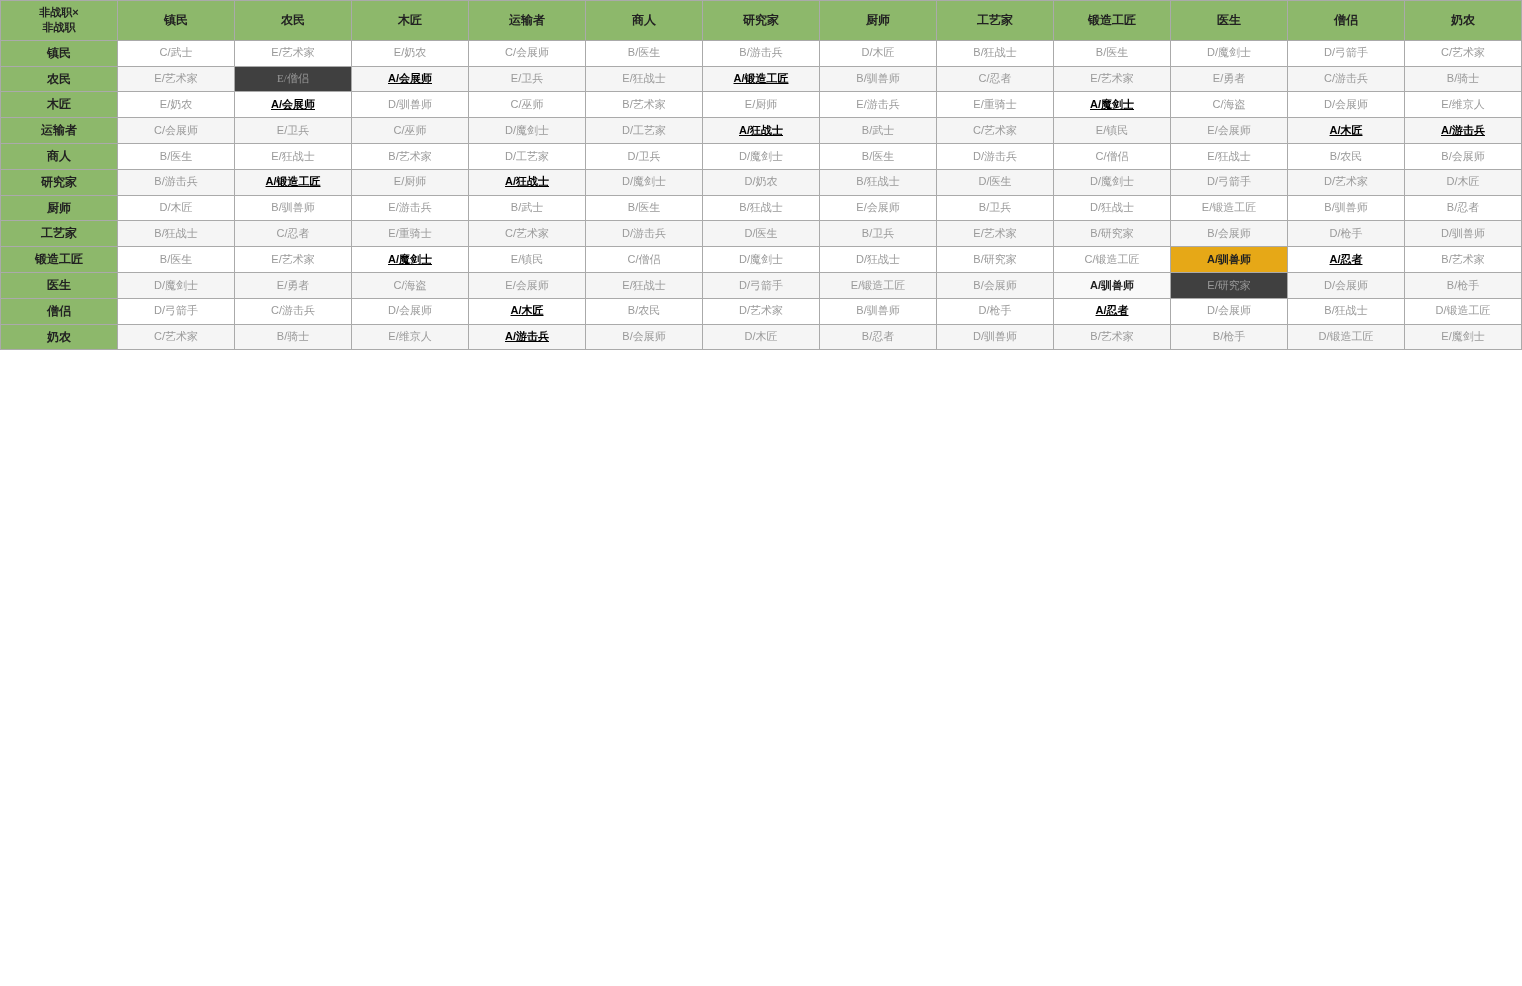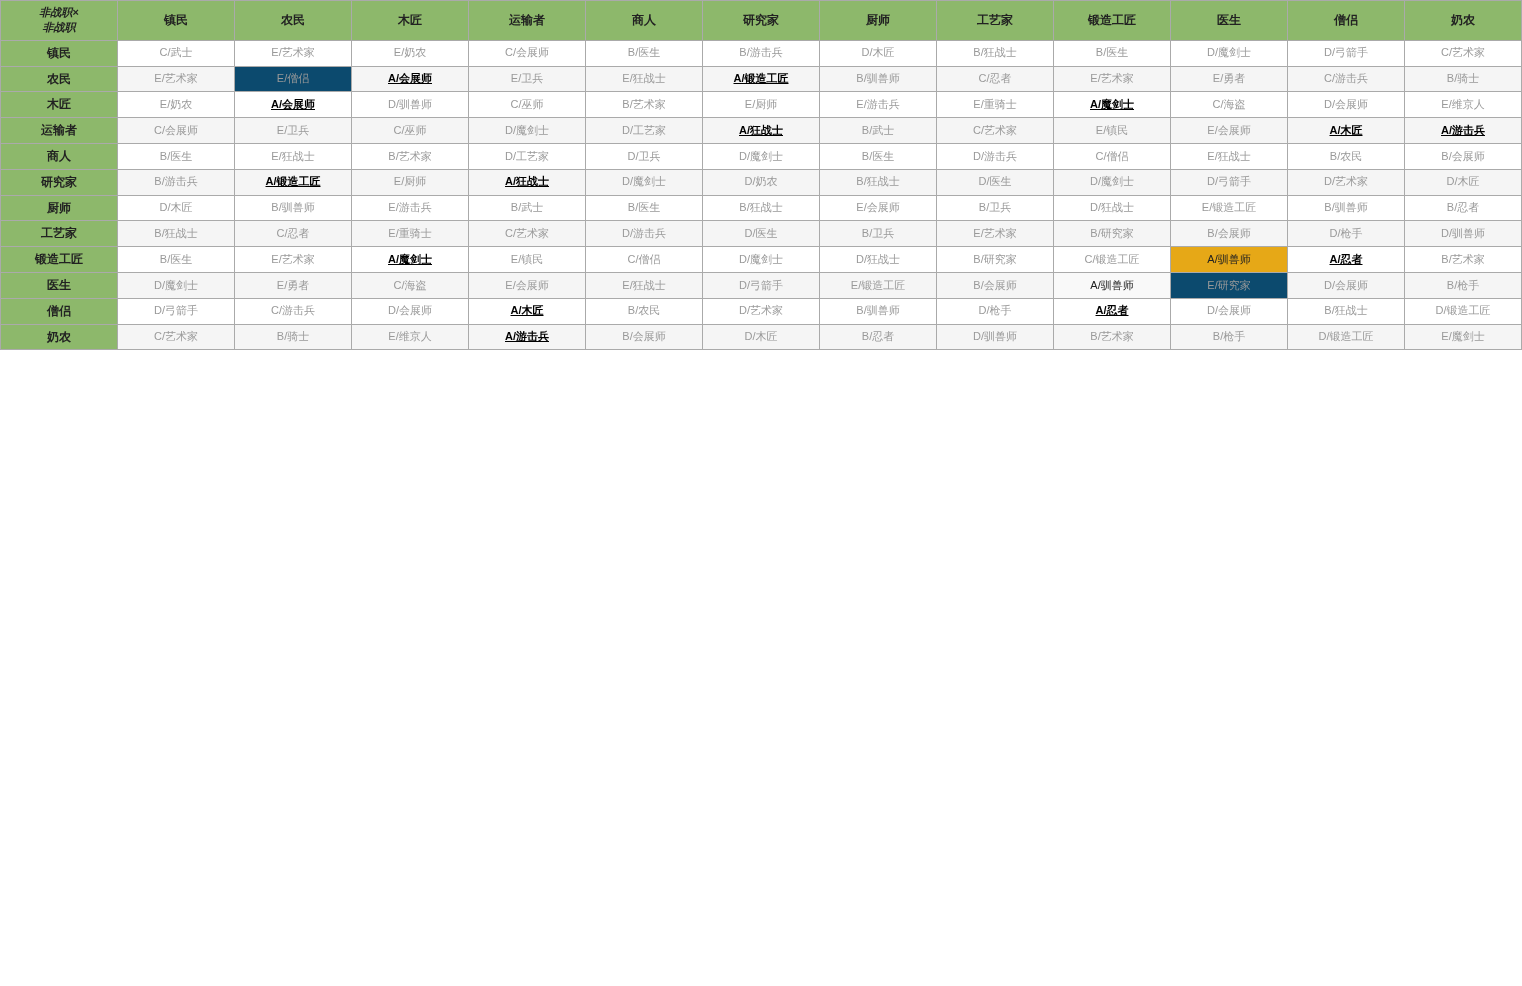--- a/index.html
+++ b/index.html
@@ -9,32 +9,32 @@
       border: 1px solid #aaa;
       text-align: center;
       vertical-align: middle;
       padding: 4px 2px;
       line-height: 1.4;
       word-break: break-all;
     }
     th { background-color: #8db86b; color: #222; font-weight: bold; }
     td { background-color: #fff; color: #999; font-size: 11px; }
     td.bold-cell { color: #000; font-weight: bold; }
-    td.highlight-gold { background-color: #e6a817; color: #222; font-weight: normal; }
+    td.highlight-gold { background-color: #e6a817; color: #222; font-weight: bold; }
     tr:nth-child(even) td { background-color: #f9f9f9; }
     td.bold-cell { background-color: inherit; text-decoration: underline; }
     .header-corner { background-color: #8db86b; font-size: 11px; }
   </style>
 </head>
 <body>
 
 <table id="main-table">
   <thead>
     <tr id="header-row">
-      <th class="header-corner" style="white-space: pre-line; font-style: italic;">非战职×
+      <th class="header-corner" style="white-space: pre-line;">非战职×
 非战职</th>
     <th>镇民</th>
         <th>农民</th>
         <th>木匠</th>
         <th>运输者</th>
         <th>商人</th>
         <th>研究家</th>
         <th>厨师</th>
         <th>工艺家</th>
         <th>锻造工匠</th>
@@ -55,21 +55,21 @@
         <td>D/木匠</td>
         <td>B/狂战士</td>
         <td>B/医生</td>
         <td>D/魔剑士</td>
         <td>D/弓箭手</td>
         <td>C/艺术家</td>
       </tr>
       <tr>
         <th>农民</th>
         <td style="background-color: rgb(245, 245, 245);">E/艺术家</td>
-        <td style="background-color: #0c4a6e;">E/僧侣</td>
+        <td style="background-color: #404040; font-family: Liberation Serif, serif;">E/僧侣</td>
         <td class="bold-cell" style="background-color: rgb(245, 245, 245);">A/会展师</td>
         <td style="background-color: rgb(245, 245, 245);">E/卫兵</td>
         <td style="background-color: rgb(245, 245, 245);">E/狂战士</td>
         <td class="bold-cell" style="background-color: rgb(245, 245, 245);">A/锻造工匠</td>
         <td style="background-color: rgb(245, 245, 245);">B/驯兽师</td>
         <td style="background-color: rgb(245, 245, 245);">C/忍者</td>
         <td style="background-color: rgb(245, 245, 245);">E/艺术家</td>
         <td style="background-color: rgb(245, 245, 245);">E/勇者</td>
         <td style="background-color: rgb(245, 245, 245);">C/游击兵</td>
         <td style="background-color: rgb(245, 245, 245);">B/骑士</td>
@@ -183,21 +183,21 @@
         <th>医生</th>
         <td style="background-color: rgb(245, 245, 245);">D/魔剑士</td>
         <td style="background-color: rgb(245, 245, 245);">E/勇者</td>
         <td style="background-color: rgb(245, 245, 245);">C/海盗</td>
         <td style="background-color: rgb(245, 245, 245);">E/会展师</td>
         <td style="background-color: rgb(245, 245, 245);">E/狂战士</td>
         <td style="background-color: rgb(245, 245, 245);">D/弓箭手</td>
         <td style="background-color: rgb(245, 245, 245);">E/锻造工匠</td>
         <td style="background-color: rgb(245, 245, 245);">B/会展师</td>
         <td class="highlight-gold">A/驯兽师</td>
-        <td style="background-color: #0c4a6e; margin-top: 22px;">E/研究家</td>
+        <td style="background-color: #404040; margin-top: 22px;">E/研究家</td>
         <td style="background-color: rgb(245, 245, 245);">D/会展师</td>
         <td style="background-color: rgb(245, 245, 245);">B/枪手</td>
       </tr>
       <tr>
         <th>僧侣</th>
         <td>D/弓箭手</td>
         <td>C/游击兵</td>
         <td>D/会展师</td>
         <td class="bold-cell">A/木匠</td>
         <td>B/农民</td>

